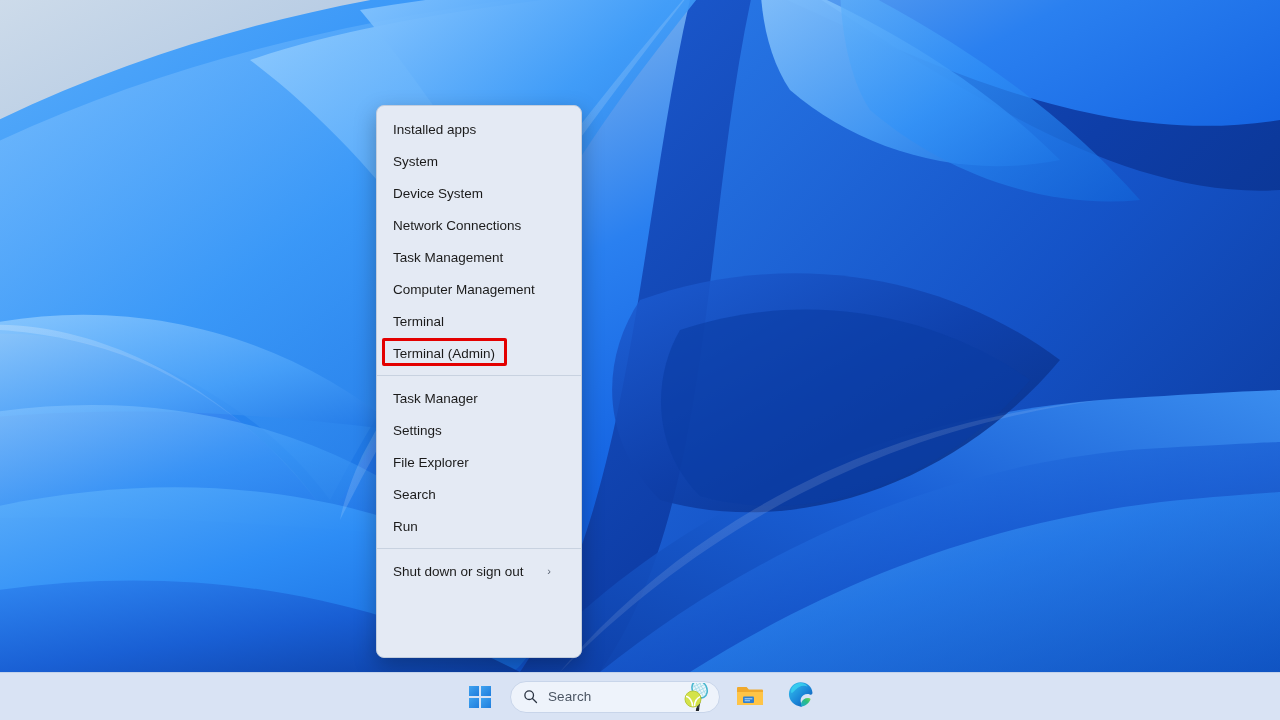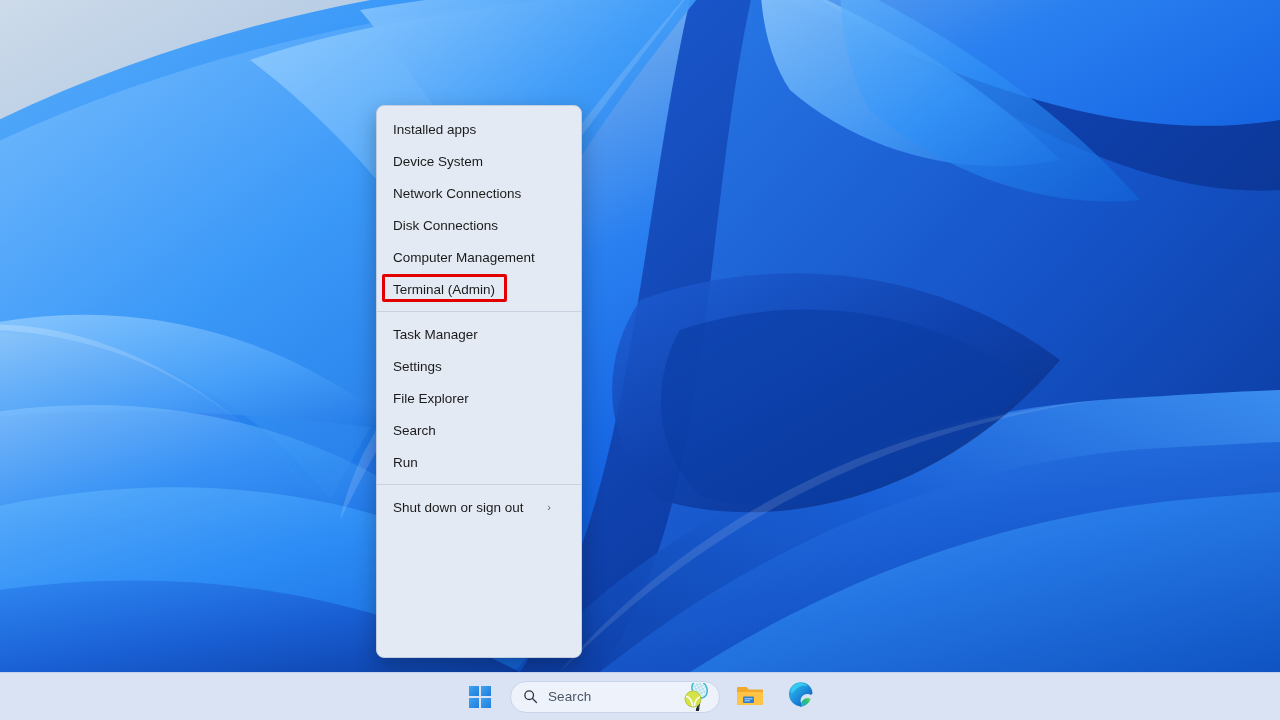--- a/index.html
+++ b/index.html
@@ -225,30 +225,36 @@
       <path d="M1100,400 C880,430 700,530 560,672 C570,660 584,644 600,628 C740,490 910,420 1100,400 Z" fill="url(#hl)" opacity=".35"></path>
       <path d="M-60,330 C90,300 250,400 330,520 C300,470 230,400 140,362 C70,332 -10,326 -60,330 Z" fill="url(#hl)" opacity=".4"></path>
     </svg>
   </div>
 
   <div id="powermenu">
       <div class="menu-item">
         <span class="label">Installed apps</span>
       </div>
       <div class="menu-item">
+        <span class="label">System</span>
+      </div>
+      <div class="menu-item">
         <span class="label">Device System</span>
       </div>
       <div class="menu-item">
         <span class="label">Network Connections</span>
       </div>
       <div class="menu-item">
-        <span class="label">Disk Connections</span>
+        <span class="label">Task Management</span>
       </div>
       <div class="menu-item">
         <span class="label">Computer Management</span>
+      </div>
+      <div class="menu-item">
+        <span class="label">Terminal</span>
       </div>
       <div class="menu-item highlight">
         <span class="label">Terminal (Admin)</span>
       </div>
       <div class="menu-sep"></div>
       <div class="menu-item">
         <span class="label">Task Manager</span>
       </div>
       <div class="menu-item">
         <span class="label">Settings</span>

